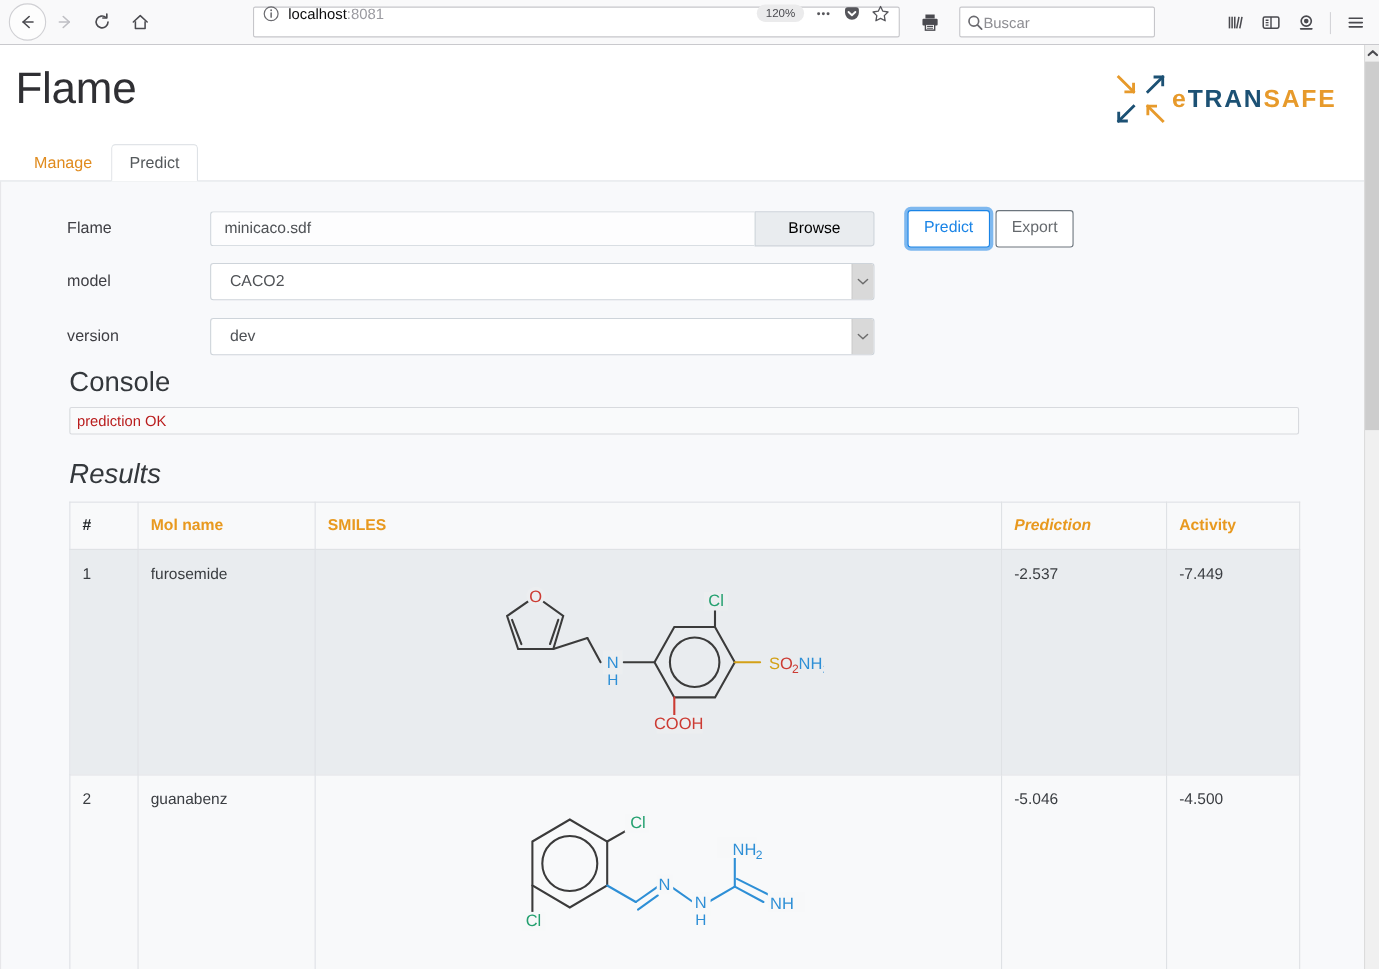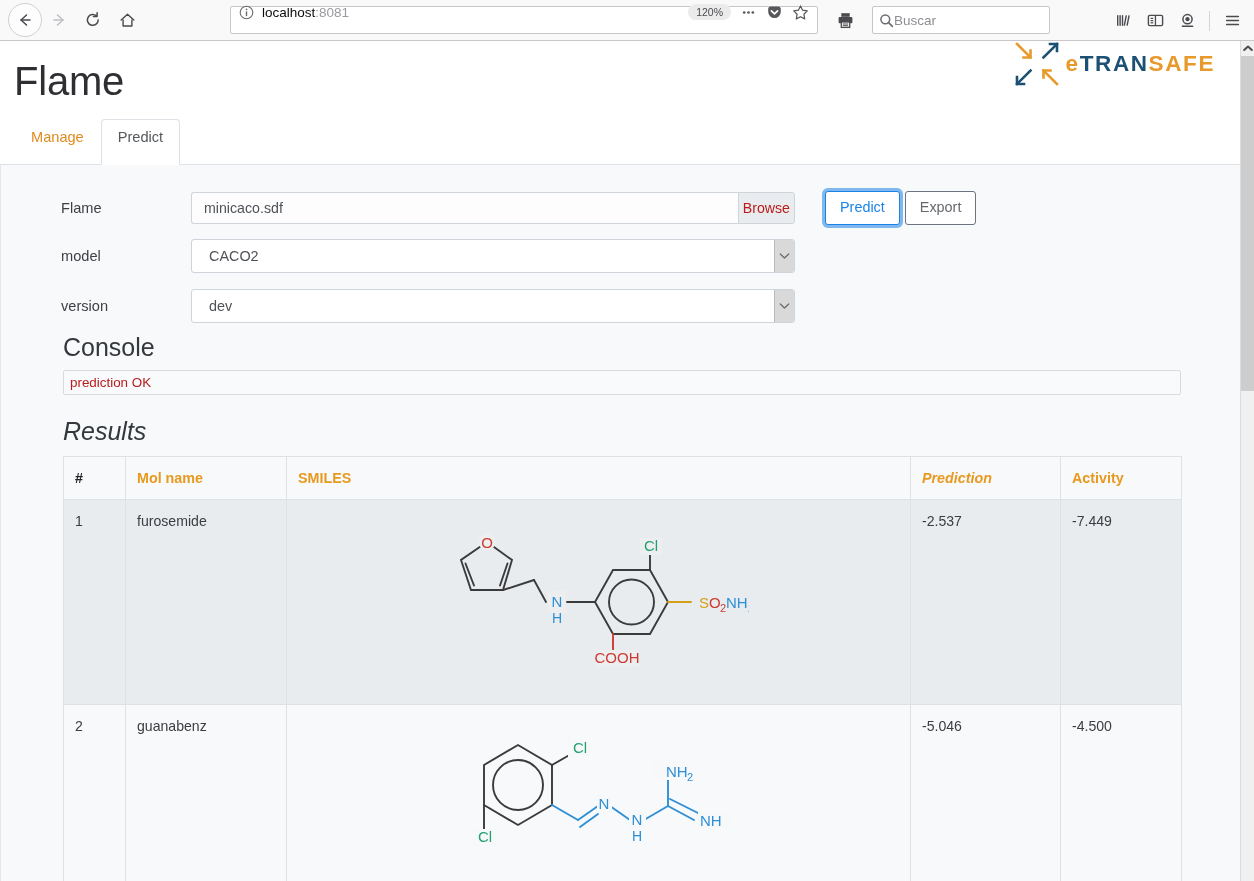--- a/index.html
+++ b/index.html
@@ -124,21 +124,21 @@
     font-size: 40px;
     font-weight: 300;
     color: #2f2f33;
     line-height: 1;
     padding-top: 20px;
     letter-spacing: -0.2px;
   }
   #brand-logo {
     position: absolute;
     right: 25px;
-    top: 0;
+    top: 26px;
     display: flex;
     align-items: center;
     gap: 6px;
   }
   #brand-text {
     font-size: 22.5px;
     font-weight: 700;
     letter-spacing: 1.6px;
   }
   .brand-o { color: #e79a2b; }
@@ -148,21 +148,21 @@
   #tabs {
     position: relative;
     height: 36px;
     border-bottom: 1px solid #dee2e6;
     padding-left: 14px;
     display: flex;
     align-items: flex-end;
   }
   .tab {
     font-size: 14.6px;
-    padding: 8px 16px 16px;
+    padding: 8px 16px 4px;
     line-height: 1.35;
     border: 1px solid transparent;
     border-radius: 4px 4px 0 0;
     margin-bottom: -1px;
     color: #e08b1e;
     cursor: pointer;
     white-space: nowrap;
   }
   .tab.active {
     color: #55595c;
@@ -207,22 +207,22 @@
     color: #4f5256;
     padding: 0 0 0 12px;
     display: flex; align-items: center;
   }
   #browse-button {
     flex: 0 0 auto;
     background: #e9ecef;
     border: 1px solid #ced4da;
     border-radius: 0 3px 3px 0;
     font-size: 14.2px;
-    color: #b91c1c;
-    padding: 0 4px;
+    color: #000000;
+    padding: 0 30px;
     display: flex; align-items: center;
     cursor: pointer;
   }
   .select-box {
     position: relative;
     width: 604px;
     height: 34px;
     background: #ffffff;
     border: 1px solid #ced4da;
     border-radius: 3px;

